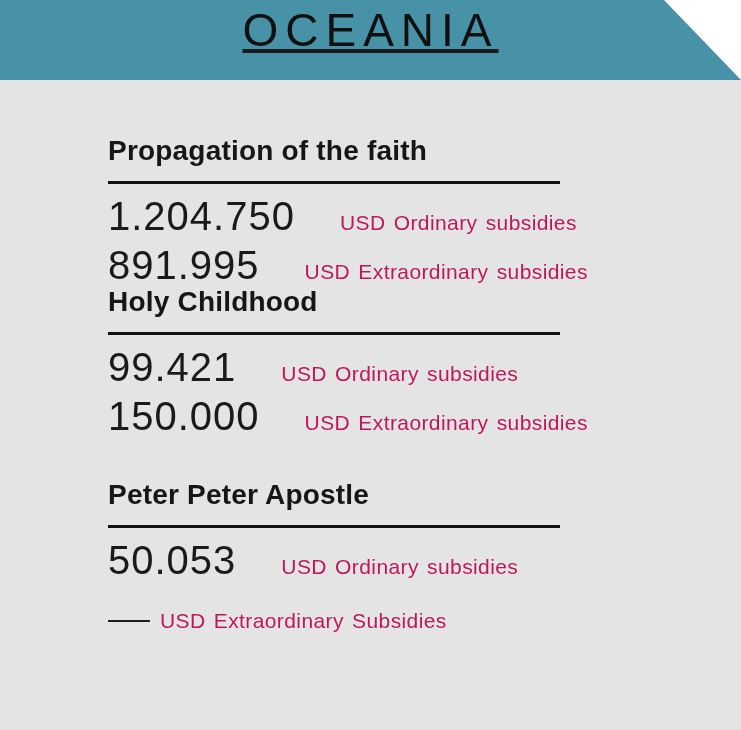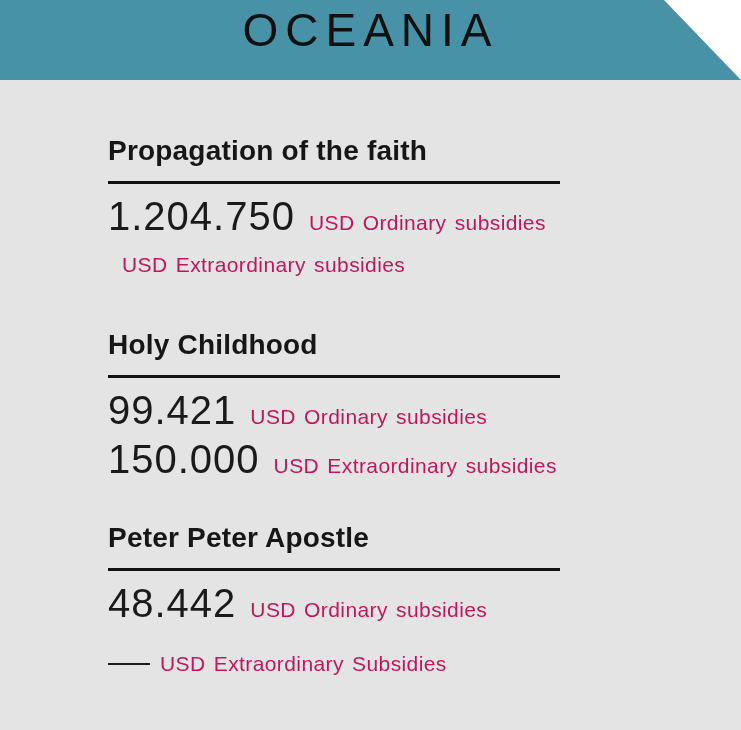--- a/index.html
+++ b/index.html
@@ -23,20 +23,21 @@
     background: #ffffff; 
   }
   .banner {
     position: absolute;
     inset: 0;
     background: #4892a8;
     clip-path: polygon(0 0, 664px 0, 741px 80px, 0 80px);
     display: flex;
     justify-content: center;
     align-items: flex-start;
+    text-decoration: underline;
   }
   .banner-title {
     margin-top: 4px;
     font-size: 46px;
     line-height: 52px;
     letter-spacing: 7px;
     font-weight: 400;
     color: #101010;
   }
   
@@ -45,35 +46,36 @@
   }
   .section h2 {
     margin: 0;
     font-size: 28px;
     line-height: 30px;
     font-weight: 700;
     letter-spacing: 0.2px;
     color: #161616;
   }
   .section-1 h2 { margin-top: 56px; }
-  .section-2 h2 { margin-top: 43px; }
+  .section-2 h2 { }
   .section-3 h2 { margin-top: 42px; }
   .rule {
     width: 452px;
     height: 0;
     border-top: 3px solid #121212;
     margin-top: 15px;
   }
   .stat-line {
     display: flex;
     align-items: baseline;
     height: 44px;
     line-height: 44px;
     margin-top: 10px;
     white-space: nowrap;
+    gap: 31px;
   }
   .stat-line + .stat-line {
     margin-top: 5px;
   }
   .stat-value {
     font-size: 40px;
     font-weight: 400;
     letter-spacing: 1px;
     color: #1a1a1a;
   }
@@ -114,20 +116,21 @@
 <div class="content">
 
   <section class="section section-1">
     <h2>Propagation of the faith</h2>
     <div class="rule"></div>
     <div class="stat-line">
       <span class="stat-value">1.204.750</span>
       <span class="stat-label">USD Ordinary subsidies</span>
     </div>
     <div class="stat-line">
+      <span class="stat-value">891.995</span>
       <span class="stat-label">USD Extraordinary subsidies</span>
     </div>
   </section>
 
   <section class="section section-2">
     <h2>Holy Childhood</h2>
     <div class="rule"></div>
     <div class="stat-line">
       <span class="stat-value">99.421</span>
       <span class="stat-label">USD Ordinary subsidies</span>
@@ -135,21 +138,21 @@
     <div class="stat-line">
       <span class="stat-value">150.000</span>
       <span class="stat-label">USD Extraordinary subsidies</span>
     </div>
   </section>
 
   <section class="section section-3">
     <h2>Peter Peter Apostle</h2>
     <div class="rule"></div>
     <div class="stat-line">
-      <span class="stat-value">48.442</span>
+      <span class="stat-value">50.053</span>
       <span class="stat-label">USD Ordinary subsidies</span>
     </div>
     <div class="legend-line">
       <span class="dash"></span>
       <span class="stat-label">USD Extraordinary Subsidies</span>
     </div>
   </section>
 
 </div>
 

